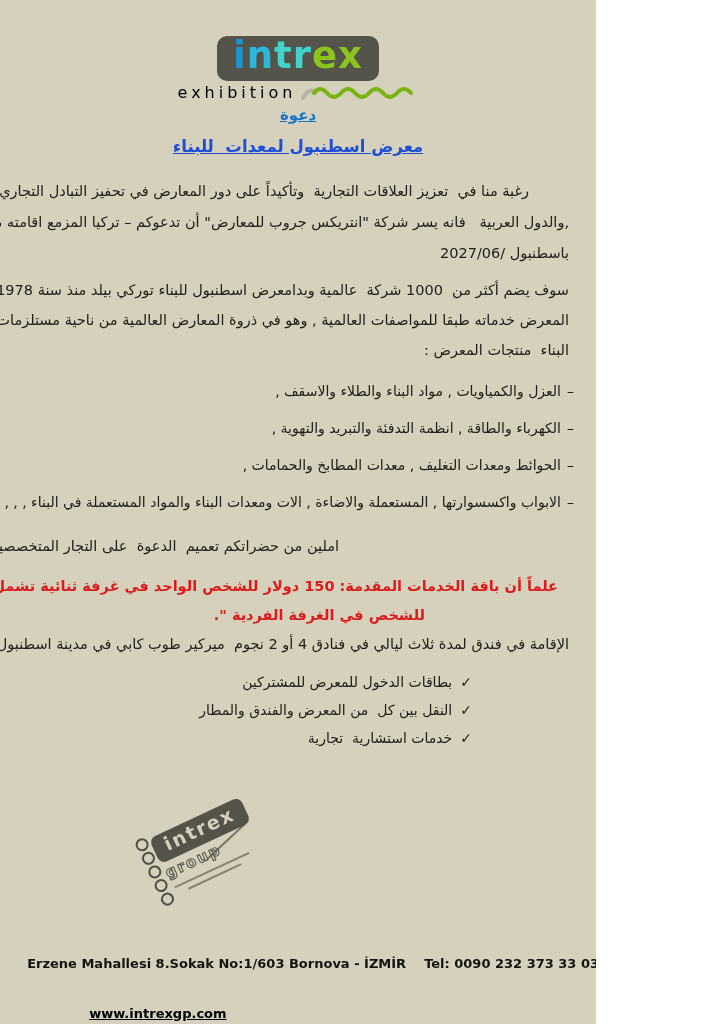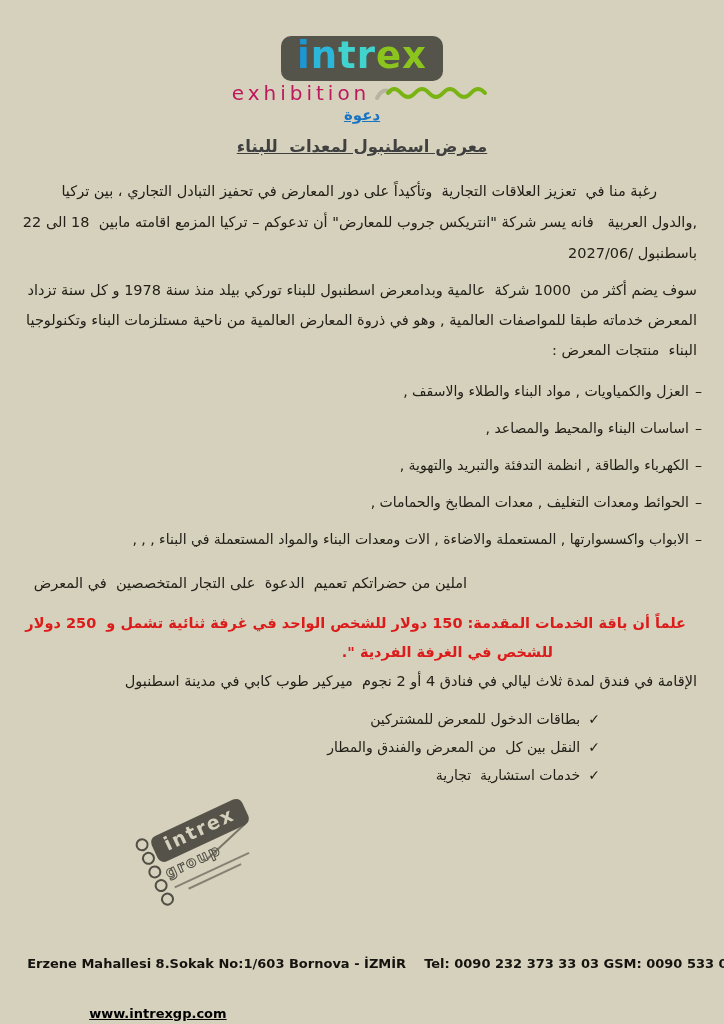--- a/index.html
+++ b/index.html
@@ -1,18 +1,18 @@
 <!DOCTYPE html>
 <html><head>
 <meta charset="utf-8">
 <style>
   html,body{margin:0;padding:0;}
   .page{
     position:relative;
-    width:724px;height:1024px;
+    width:596px;height:1024px;
     background:#d5d1bc;
     font-family:"DejaVu Sans",sans-serif;
     color:#232019;
     overflow:hidden;
   }
   
   .logo-wrap{padding-top:36px;text-align:center;}
   .logo-box{
     display:inline-block;
     background:#55544b;
@@ -23,30 +23,30 @@
   .logo-box span{
     font-size:37px;font-weight:bold;letter-spacing:1px;
     font-family:"DejaVu Sans",sans-serif;
   }
   .lc0{color:#1d97d3}.lc1{color:#2ab7d9}.lc2{color:#41d3cd}
   .lc3{color:#41d3cd}.lc4{color:#8ac41d}.lc5{color:#8ac41d}
   .exh-row{
     margin-top:2px;display:flex;justify-content:center;align-items:center;gap:4px;
   }
   .exh-text{
-    font-size:20px;color:#be185d;letter-spacing:4px;line-height:1;
+    font-size:16px;color:#000000;letter-spacing:4px;line-height:1;
   }
   .invite{
     margin-top:3px;text-align:center;
     font-size:15px;font-weight:bold;color:#1a74c4;
     text-decoration:underline;
   }
   .doc-title{
     margin-top:13px;text-align:center;
-    font-size:16.5px;font-weight:bold;color:#404040;
+    font-size:16.5px;font-weight:bold;color:#1d4ed8;
     text-decoration:underline;
     white-space:pre;
   }
   
   .ar{direction:rtl;text-align:right;}
   .line{white-space:pre;font-size:14.5px;line-height:31px;padding:0 27px;}
   .p1{margin-top:20px;}
   .p1 .indent{padding-right:67px;}
   .date-line{direction:ltr;text-align:right;}
   .p2{margin-top:6px;}
@@ -148,21 +148,20 @@
   </div>
 
   <div class="p2">
     <div class="ar line">سوف يضم أكثر من  1000 شركة  عالمية وبدامعرض اسطنبول للبناء توركي بيلد منذ سنة 1978 و كل سنة تزداد</div>
     <div class="ar line">المعرض خدماته طبقا للمواصفات العالمية , وهو في ذروة المعارض العالمية من ناحية مستلزمات البناء وتكنولوجيا</div>
     <div class="ar line">البناء  منتجات المعرض :</div>
   </div>
 
   <div class="products">
     <div class="product-row"><span class="dash">–</span><span>العزل والكمياويات , مواد البناء والطلاء والاسقف ,</span></div>
-    <div class="product-row"><span class="dash">–</span><span>اساسات البناء والمحيط والمصاعد ,</span></div>
     <div class="product-row"><span class="dash">–</span><span>الكهرباء والطاقة , انظمة التدفئة والتبريد والتهوية ,</span></div>
     <div class="product-row"><span class="dash">–</span><span>الحوائط ومعدات التغليف , معدات المطابخ والحمامات ,</span></div>
     <div class="product-row"><span class="dash">–</span><span>الابواب واكسسوارتها , المستعملة والاضاءة , الات ومعدات البناء والمواد المستعملة في البناء , , ,</span></div>
   </div>
 
   <div class="ar request-line">املين من حضراتكم تعميم  الدعوة  على التجار المتخصصين  في المعرض</div>
 
   <div class="pricing">
     <div class="ar pl1">علماً أن باقة الخدمات المقدمة: 150 دولار للشخص الواحد في غرفة ثنائية تشمل و  250 دولار</div>
     <div class="ar pl2">للشخص في الغرفة الفردية ".</div>

